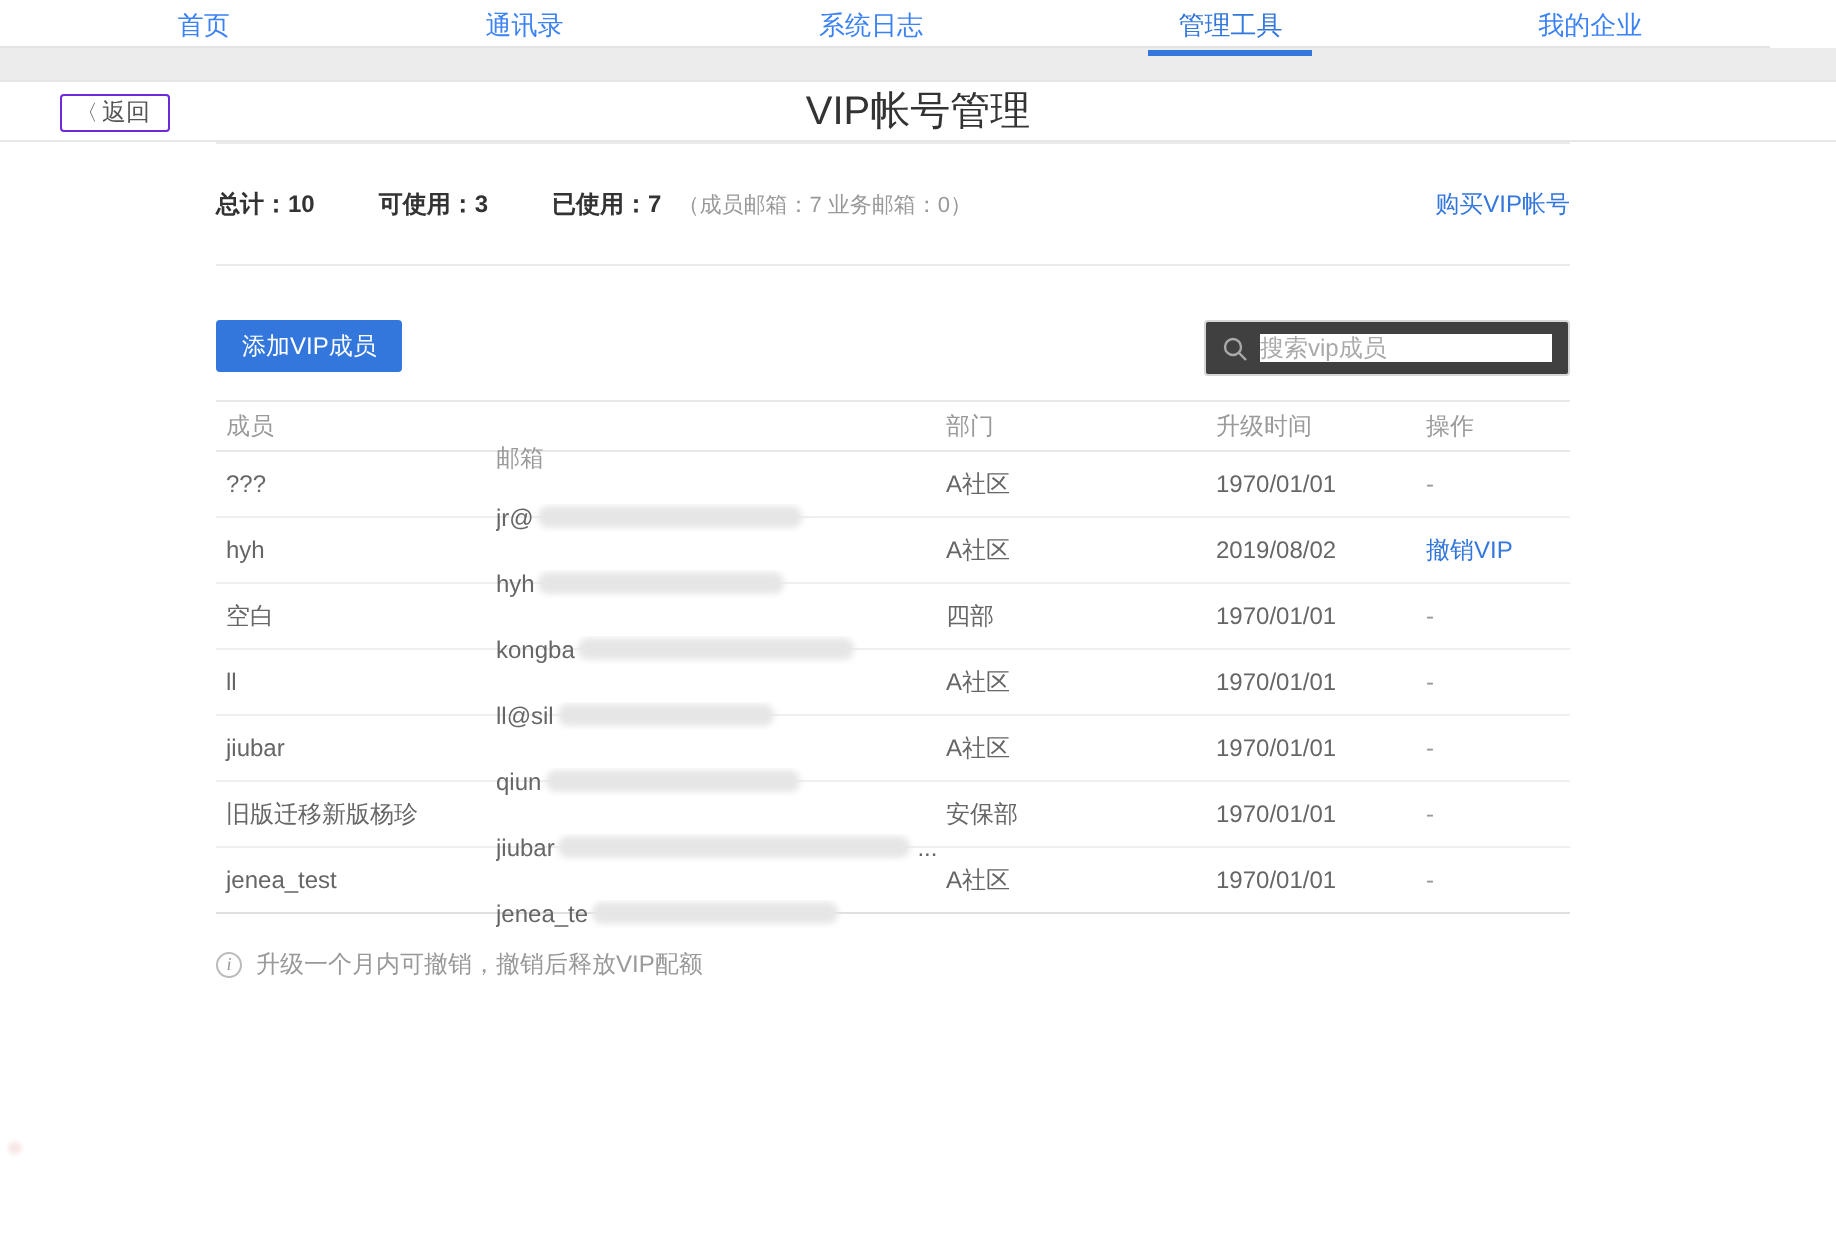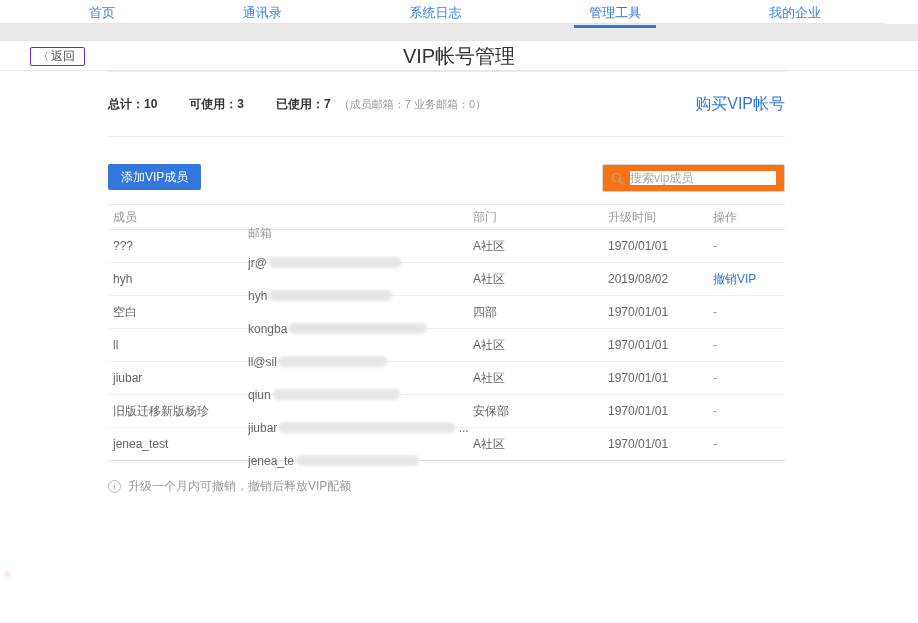--- a/index.html
+++ b/index.html
@@ -44,32 +44,32 @@
   .intro { padding:25px 0 21px; color:#666; font-size:12px; }
   .intro a, .text-link { color:var(--accent); text-decoration:none; cursor:pointer; }
   .intro a { margin-left:5px; }
 
   .divider { border:none; border-top:1px solid #ebebeb; height:0; }
 
   .stats { display:flex; align-items:center; padding:22px 0 21px; font-size:12px; }
   .stat { margin-right:32px; color:#333; white-space:nowrap; }
   .stat b { font-weight:bold; }
   .stat-detail { color:#999; font-size:11px; margin-left:-24px; margin-right:0; }
-  .buy-link { margin-left:auto; font-size:16px; }
+  .buy-link { margin-left:auto; font-size:12px; }
 
   
   .toolbar { margin-top:27px; display:flex; justify-content:space-between; align-items:flex-start; }
   .add-button {
     background:var(--accent); color:#fff; border:none; border-radius:2px;
     font-size:12px; padding:0 13px; height:26px; line-height:26px; cursor:pointer;
     font-family:inherit;
   }
   .search-box {
     width:183px; height:28px; border:1px solid #d6d6d6; border-radius:2px;
-    display:flex; align-items:center; padding:0 8px; background:#f97316;
+    display:flex; align-items:center; padding:0 8px; background:#404040;
   }
   .search-box svg { flex:none; margin-right:6px; }
   .search-input { border:none; outline:none; flex:1; font-size:12px; color:#666; font-family:inherit; min-width:0; }
   .search-input::placeholder { color:#a9a9a9; }
 
   
   .vip-table { margin-top:12px; }
   .t-row { display:flex; align-items:center; }
   .t-head {
     height:26px; color:#9a9a9a; font-size:12px;

